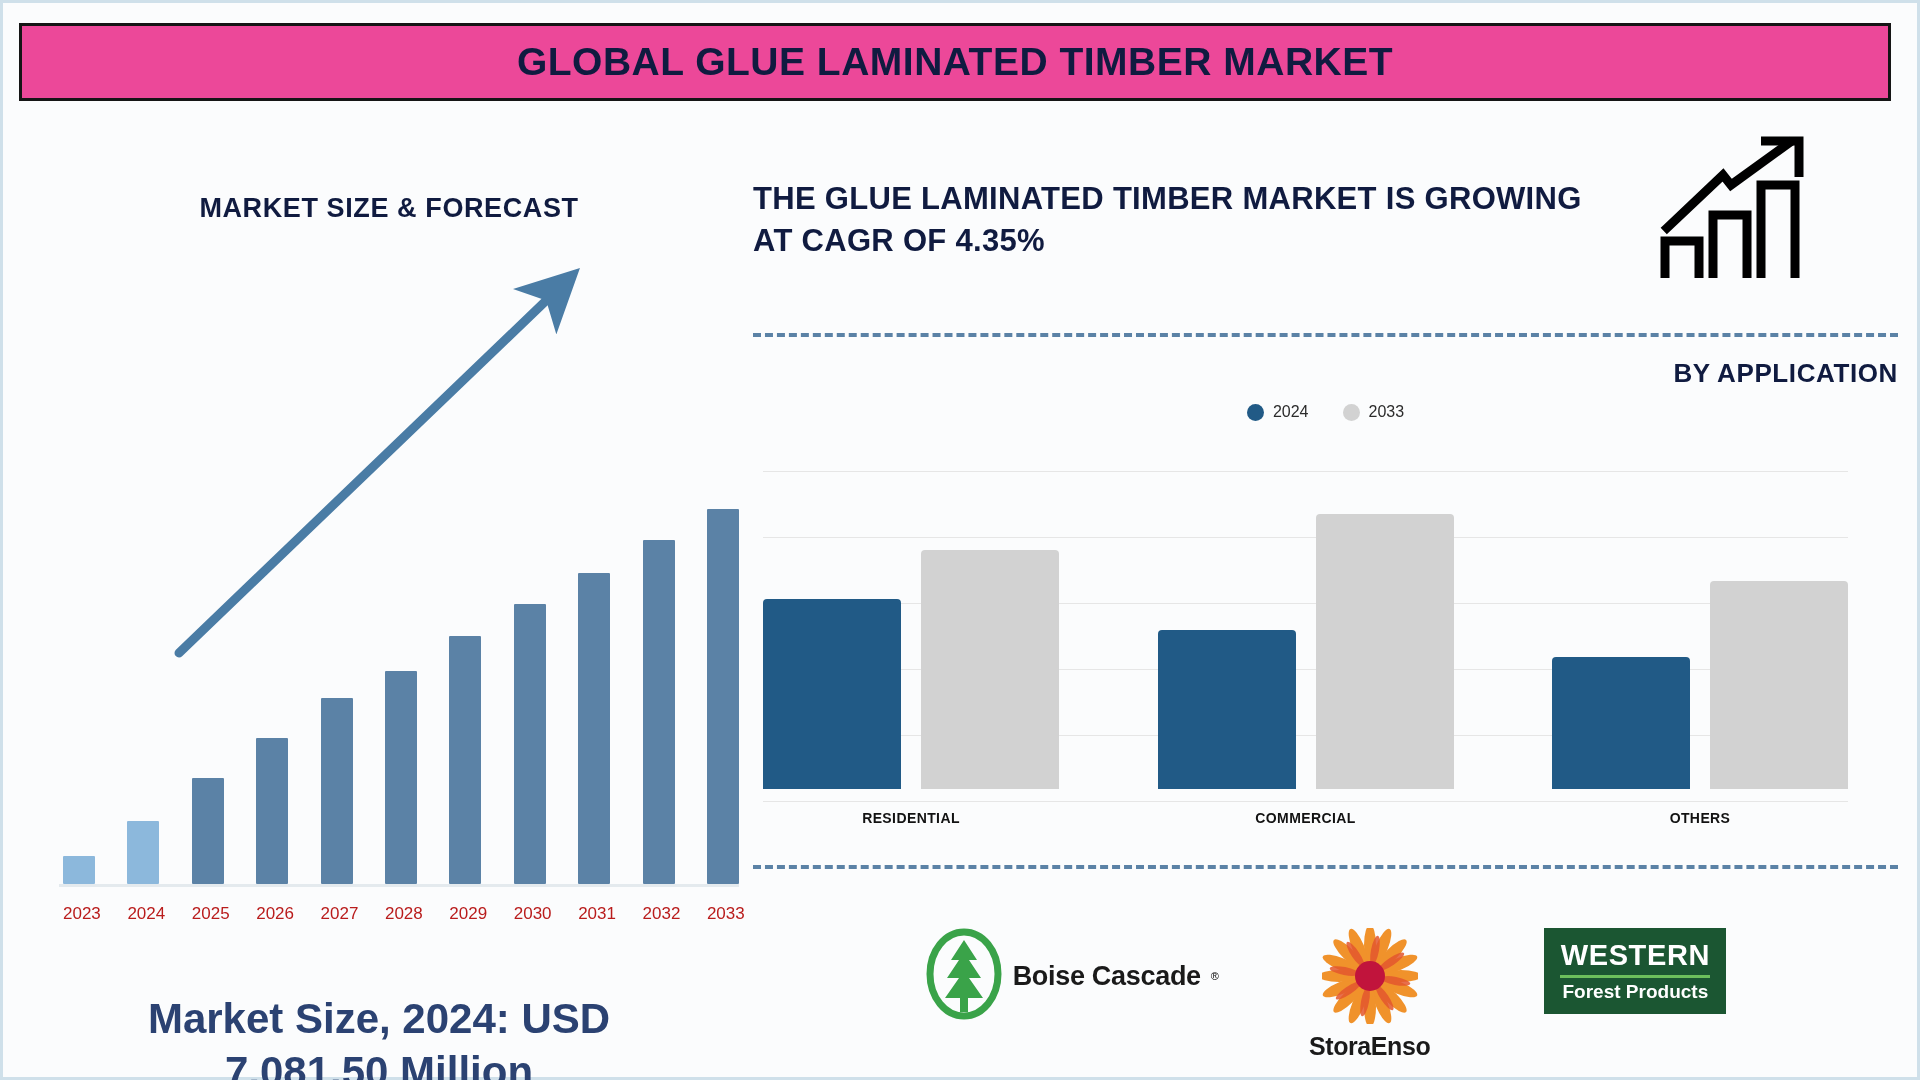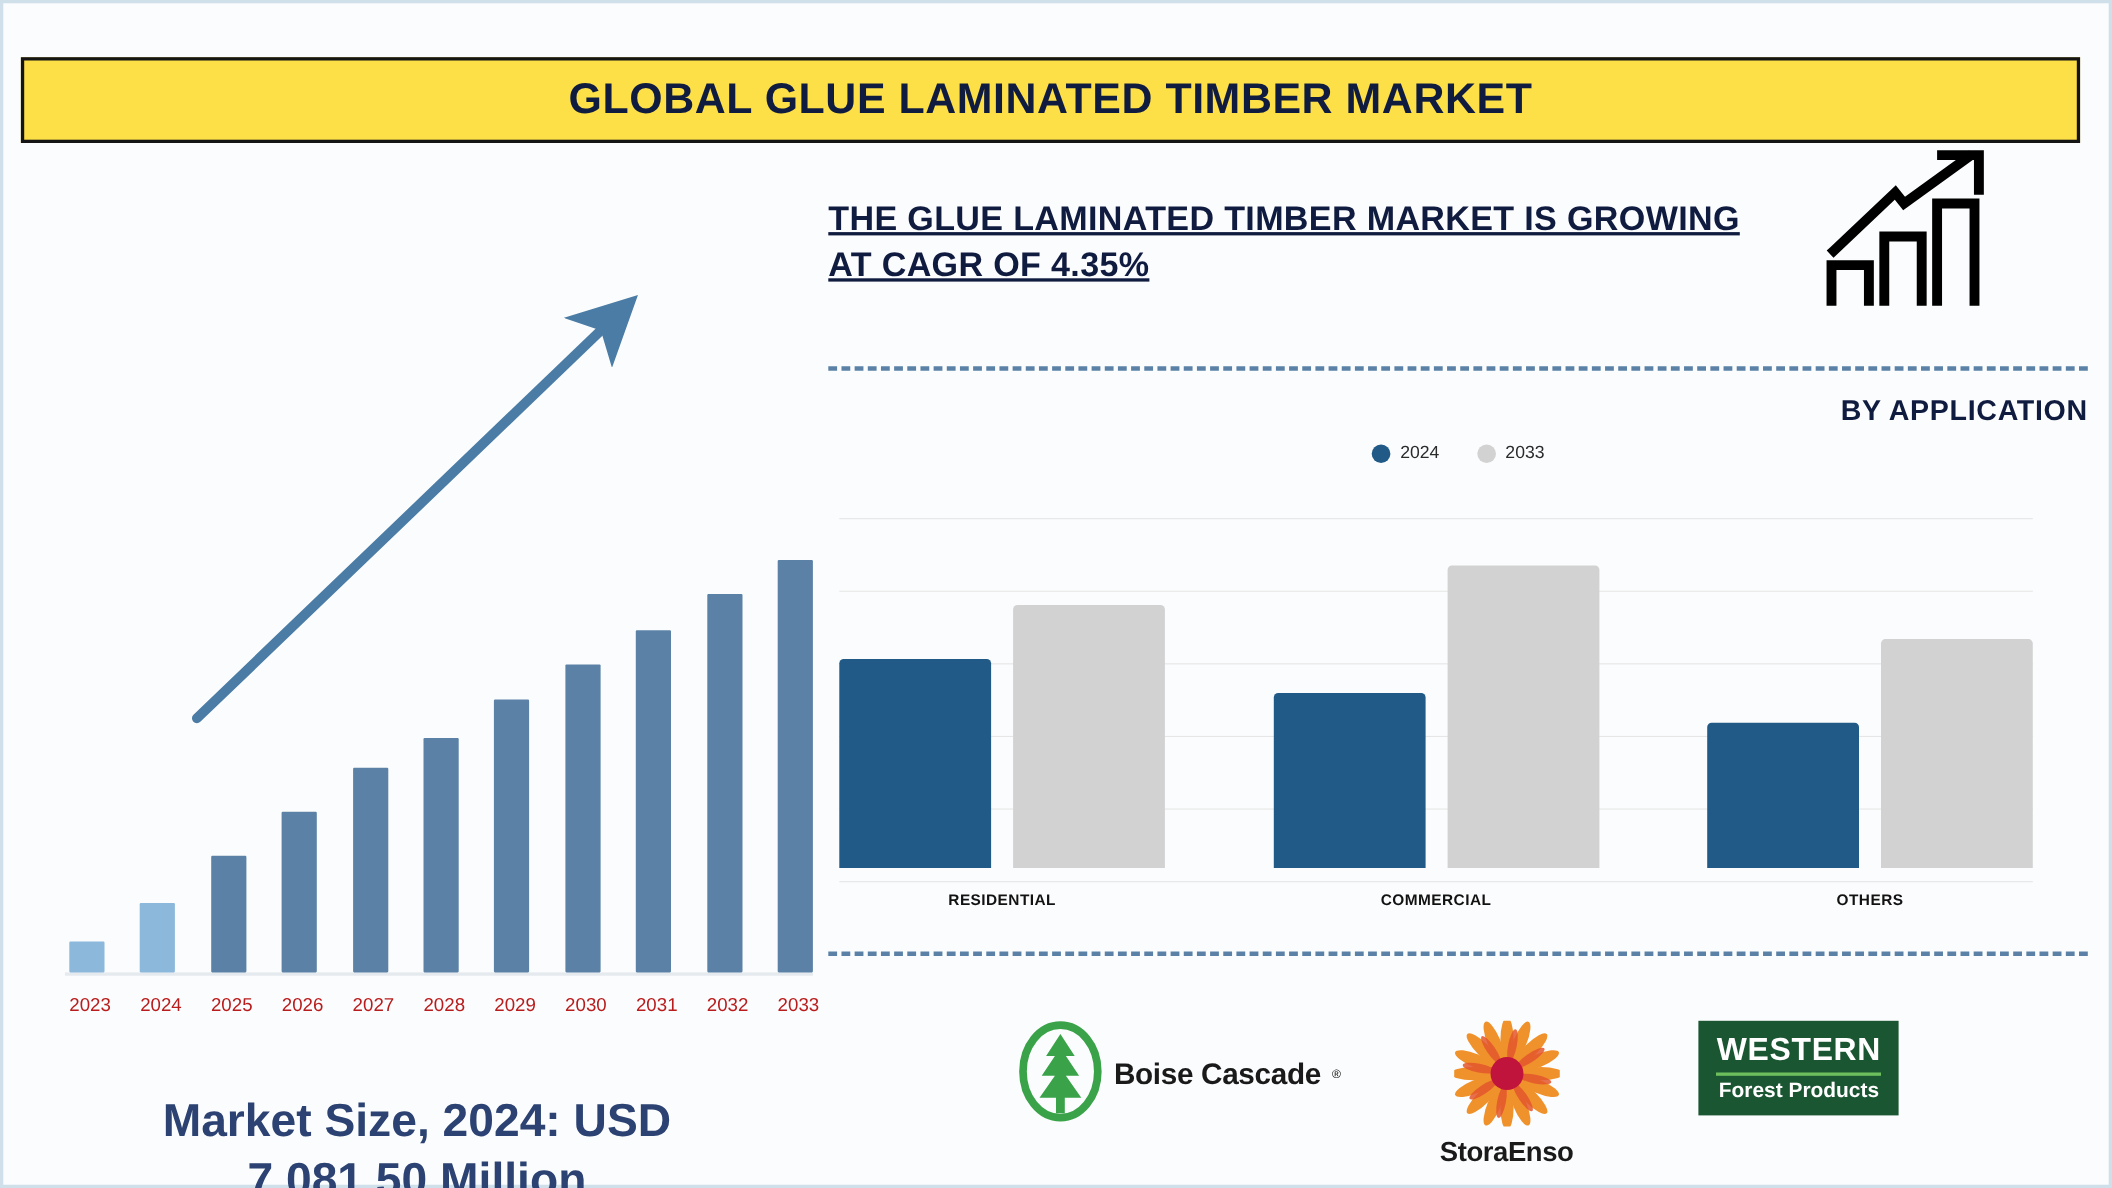--- a/index.html
+++ b/index.html
@@ -12,24 +12,23 @@
   #page{
     position:relative;width:1920px;height:1080px;
     background:#fbfcfd;
     border:3px solid #cfe0ea;
     box-sizing:border-box;
   }
 
   
   .title-bar{
     position:absolute;left:16px;top:20px;width:1872px;height:78px;
-    border:3px solid #151515;background:#fde047;
+    border:3px solid #151515;background:#ec4899;
     display:flex;align-items:center;justify-content:center;
     box-sizing:border-box;
-    margin-top:29px;
   }
   .title-text{
     font-size:39px;font-weight:bold;letter-spacing:.5px;
     color:#101b40;white-space:nowrap;
     font-family:"Liberation Sans", sans-serif;
   }
 
   
   .left-panel{position:absolute;left:16px;top:110px;width:720px;height:950px;}
   .ms-heading{
@@ -64,21 +63,20 @@
     font-size:42px;font-weight:bold;color:#2b4272;line-height:1.25;
   }
 
   
   .right-panel{position:absolute;left:745px;top:110px;width:1160px;height:950px;}
 
   .cagr-statement{
     position:absolute;left:5px;top:65px;width:860px;
     font-size:31px;font-weight:bold;color:#101b40;line-height:1.34;
     letter-spacing:.3px;
-    text-decoration:underline;
   }
   .growth-icon{position:absolute;left:905px;top:20px;width:160px;height:150px;}
 
   .dash-div{
     position:absolute;height:0;border-top:4px dashed #5b82a6;
   }
   .dash-1{left:5px;top:220px;width:1145px;}
   .dash-2{left:5px;top:752px;width:1145px;}
 
   .by-app{
@@ -146,20 +144,21 @@
 <body>
 
 <div id="page">
 
   <div class="title-bar">
     <div class="title-text">GLOBAL GLUE LAMINATED TIMBER MARKET</div>
   </div>
 
   <div class="left-panel">
 
+    <div class="ms-heading">MARKET SIZE &amp; FORECAST</div>
 
 
     <div class="arrow-wrap">
       <svg width="520" height="440" viewBox="0 0 520 440">
         <defs>
           <marker id="ah" markerWidth="7" markerHeight="7" refX="3" refY="3.5" orient="auto">
             <path d="M0,0 L7,3.5 L0,7 L1.8,3.5 Z" fill="#4a7ca5"></path>
           </marker>
         </defs>
         <line x1="10" y1="400" x2="385" y2="40" stroke="#4a7ca5" stroke-width="9" stroke-linecap="round" marker-end="url(#ah)"></line>

